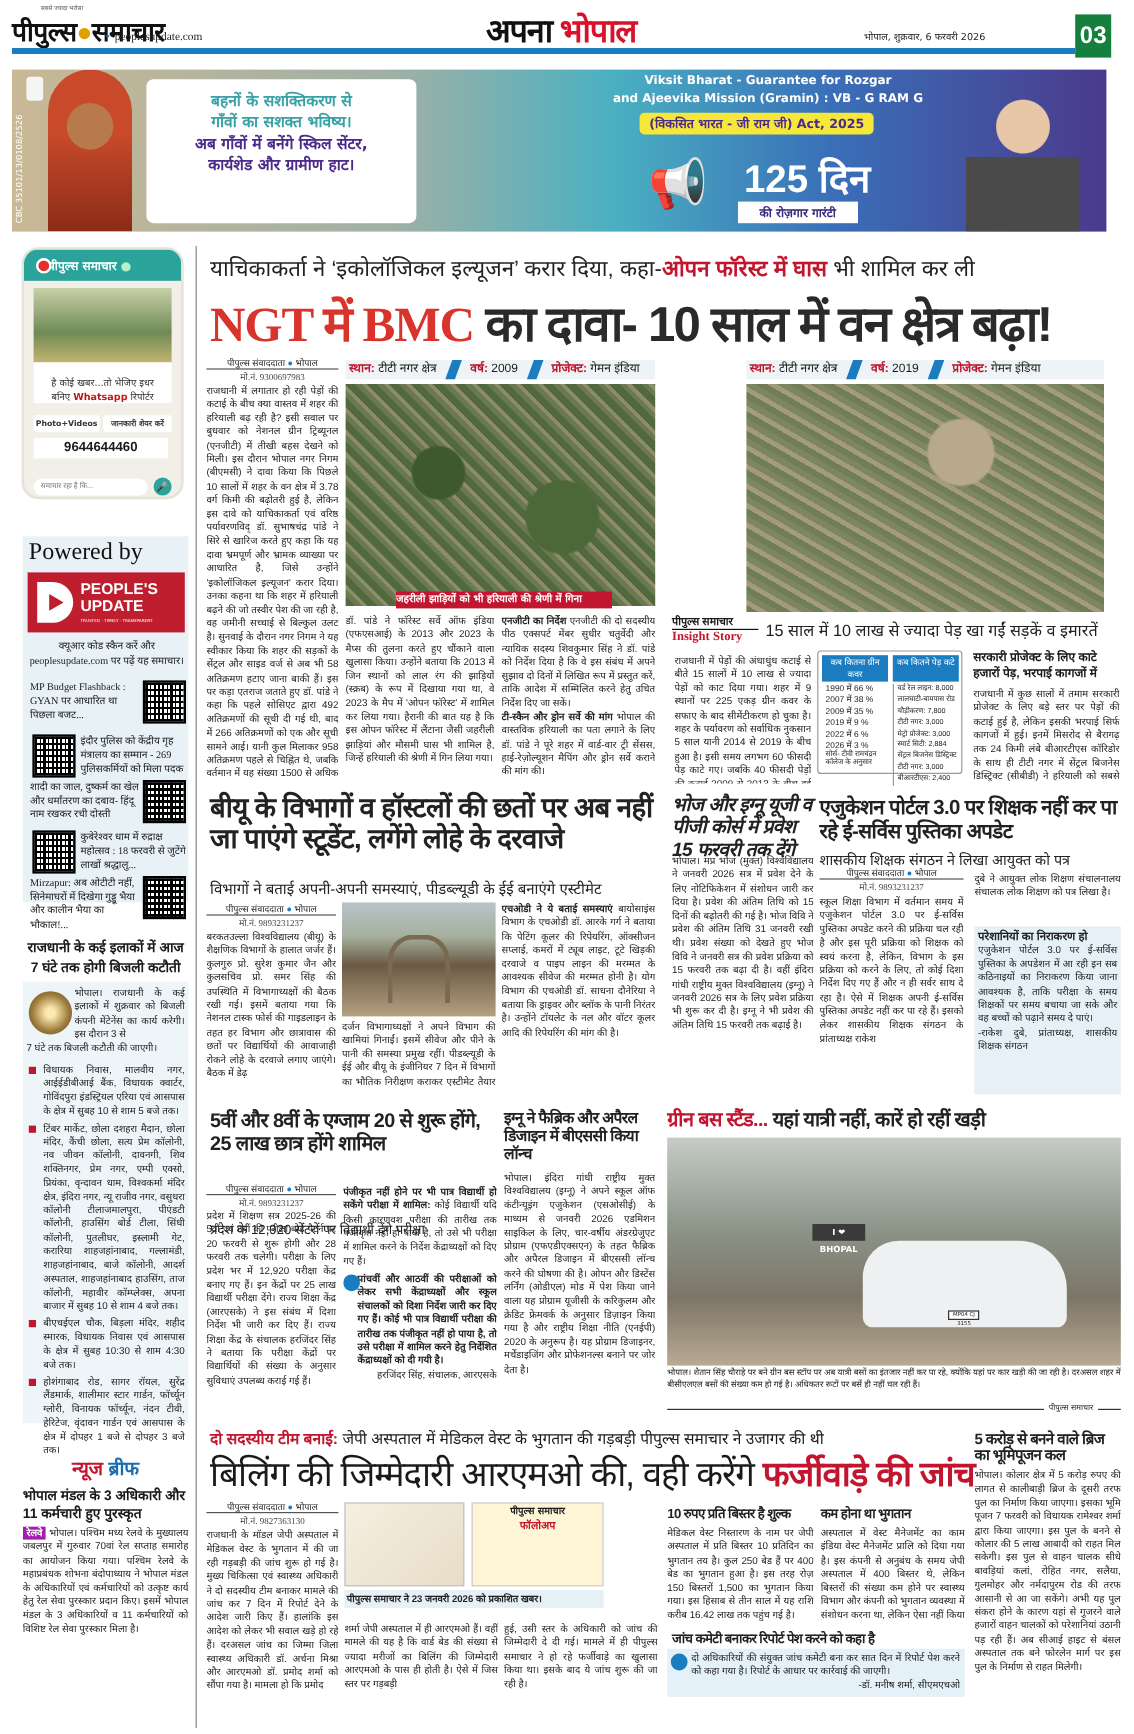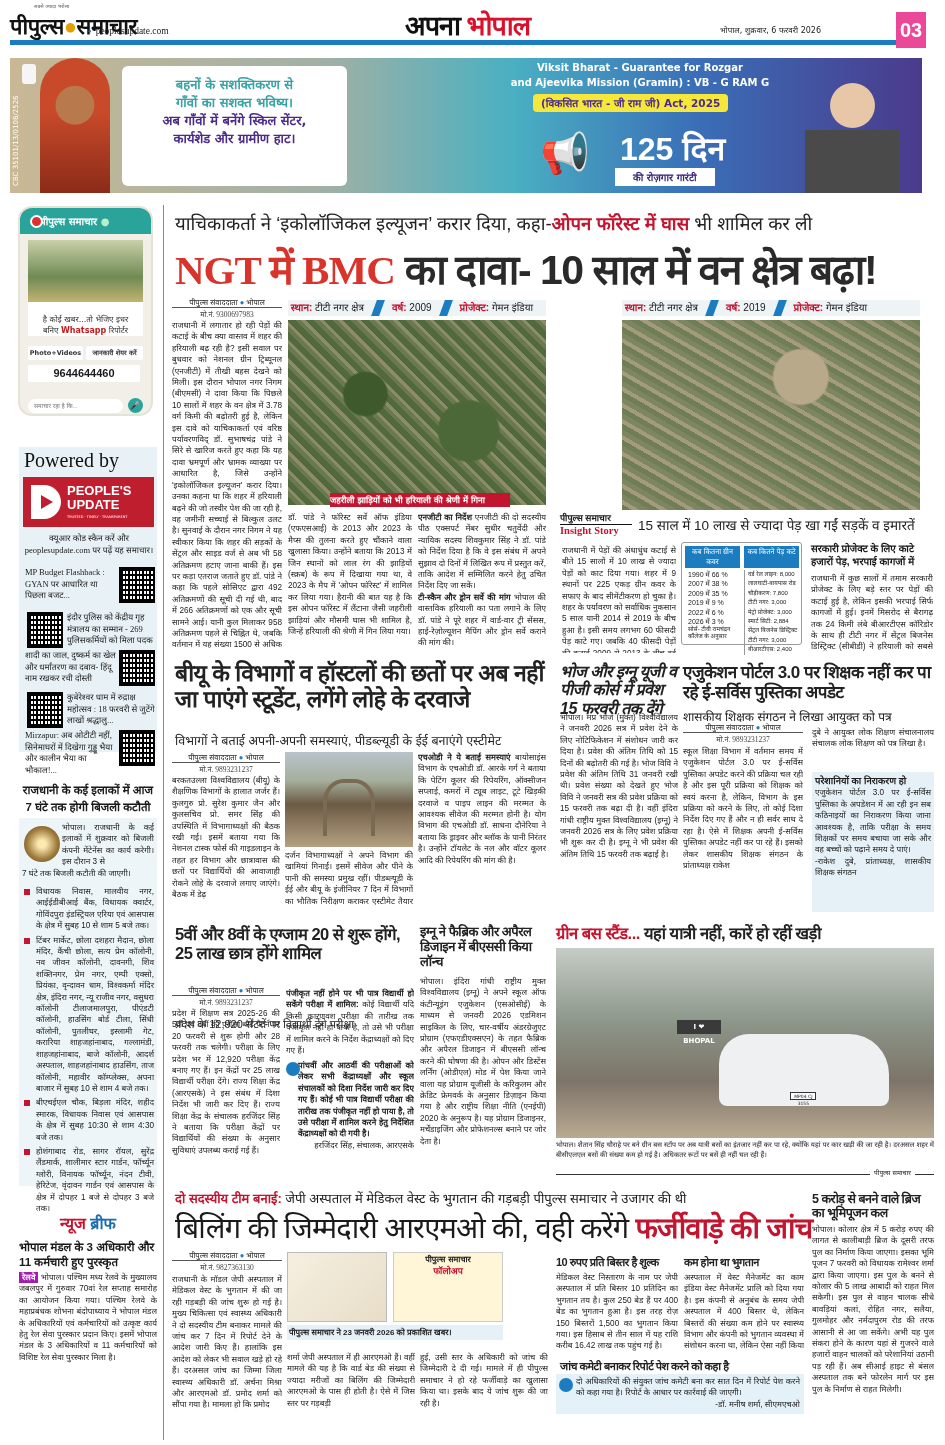--- a/index.html
+++ b/index.html
@@ -10,21 +10,21 @@
   
   .masthead { left: 0; top: 0; width: 945px; height: 48px; }
   .brand { left: 10px; top: 10px; font-size: 22px; font-weight: bold; color: #111; font-family: "Liberation Sans", sans-serif; letter-spacing: -0.5px; }
   .brand .dot { color: #e0a000; }
   .brand-tag { left: 34px; top: 3px; font-size: 5px; color: #555; }
   .site { left: 88px; top: 26px; font-size: 9.5px; color: #222; font-family: "Liberation Serif", serif; }
   .site:before { content: "●"; color: #1b7cc0; font-size: 6px; margin-right: 4px; vertical-align: 1px; }
   .section-title { left: 405px; top: 6px; font-size: 27px; font-weight: bold; font-family: "Liberation Sans", sans-serif; color: #111; letter-spacing: -1px; }
   .section-title .red { color: #d8122d; }
   .dateline { left: 720px; top: 24px; font-size: 8px; color: #222; }
-  .pageno { left: 896px; top: 12px; width: 30px; height: 36px; background: #ec4899; color: #fff; font-size: 20px; font-weight: bold; text-align: center; line-height: 36px; font-family: "Liberation Sans", sans-serif; }
+  .pageno { left: 896px; top: 12px; width: 30px; height: 36px; background: #15803d; color: #fff; font-size: 20px; font-weight: bold; text-align: center; line-height: 36px; font-family: "Liberation Sans", sans-serif; }
   .mast-rule { left: 10px; top: 40px; width: 886px; height: 5px; background: #1b7cc0; }
 
   
   .ad { left: 10px; top: 58px; width: 912px; height: 135px; background: linear-gradient(90deg, #c9b895 0%, #9fb0a6 35%, #4ab0c2 55%, #3a6fb8 75%, #4b3a8c 100%); overflow: hidden; }
   .ad-woman { left: 20px; top: 0; width: 70px; height: 135px; background: radial-gradient(circle at 50% 35%, #b87a4d 0 20%, transparent 21%), linear-gradient(180deg, #c84a2a 40%, #8a2b18 100%); border-radius: 35px 35px 0 0; }
   .ad-card { left: 33px; top: 8px; width: 225px; height: 120px; background: #fff; border-radius: 6px; padding: 10px 10px; text-align: center; }
   .ad-l1 { font-size: 13px; color: #3aa2a6; font-weight: bold; line-height: 18px; }
   .ad-l2 { font-size: 13px; color: #4b2a8a; font-weight: bold; line-height: 18px; }
   .ad-code { left: 2px; top: 20px; font-size: 7px; color: #fff; transform: rotate(-90deg); transform-origin: left top; top: 128px; white-space: nowrap; }
   .ad-en { left: 500px; top: 2px; width: 260px; font-size: 10px; color: #fff; font-weight: bold; text-align: center; line-height: 15px; }

